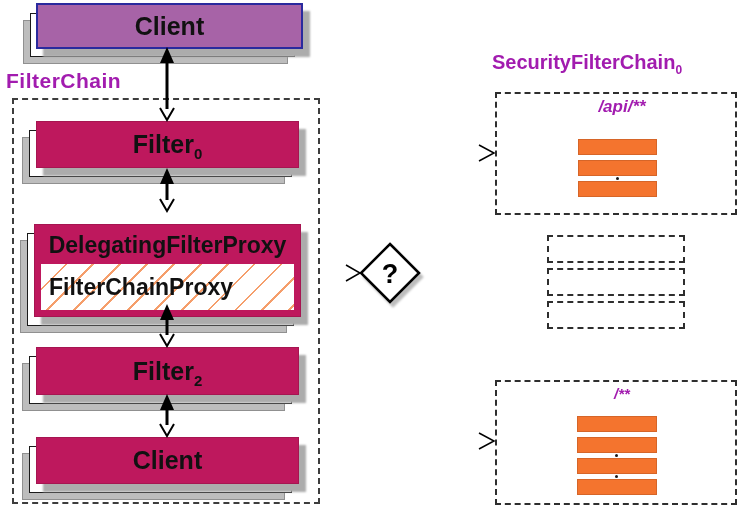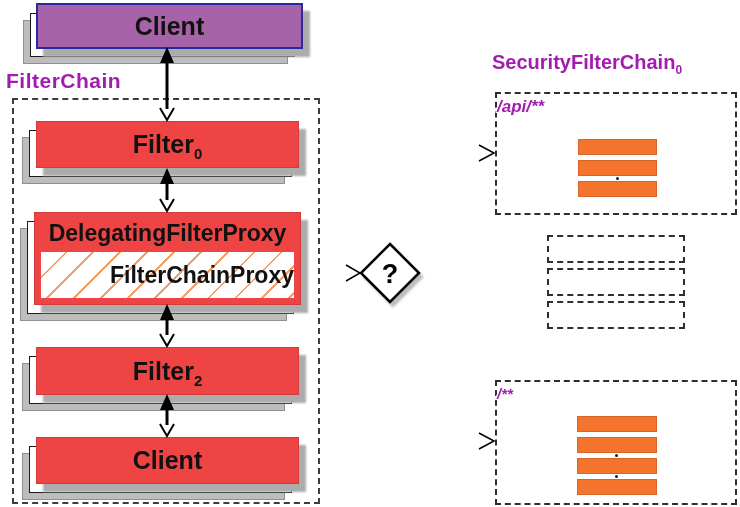--- a/index.html
+++ b/index.html
@@ -14,45 +14,45 @@
     box-shadow:7px 8px 2px #acacac;
   }
   .stackbox::before{
     content:"";position:absolute;z-index:-1;left:-8px;top:8px;width:100%;height:100%;
     background:#ffffff;border:1px solid #1a1a1a;
   }
   .stackbox::after{
     content:"";position:absolute;z-index:-2;left:-15px;top:15px;width:100%;height:100%;
     background:#bdbdbd;border:1px solid #909090;
   }
-  .orange{background:#ef4444;border:1px solid rgba(0,0,0,0.12);}
+  .orange{background:#be185d;border:1px solid rgba(0,0,0,0.12);}
   .purple{background:#A763A7;border:2px solid #2A2A9E;}
   .boxlabel{font-weight:bold;font-size:25px;line-height:1;white-space:nowrap;}
   .boxlabel sub{font-size:60%;line-height:0;}
   .dfp-label{position:absolute;top:7px;left:0;right:0;text-align:center;font-weight:bold;font-size:23px;}
   .hatchbox{
     position:absolute;left:6px;right:6px;top:39px;bottom:6px;
     background:
       repeating-linear-gradient(135deg, rgba(0,0,0,0) 0px, rgba(0,0,0,0) 17px, #F59E6B 17px, #F59E6B 19px),
       #ffffff;
-    display:flex;align-items:center;justify-content:flex-end;
+    display:flex;align-items:center;justify-content:flex-start;padding-left:8px;
   }
   .hatchbox .boxlabel{font-size:23px;}
   
   .fc-region{position:absolute;left:12px;top:98px;width:304px;height:402px;border:2px dashed #3d3d3d;}
   .halo{
     font-weight:bold;color:#a21caf;white-space:nowrap;
     text-shadow:-1px -1px 0 #fff,1px -1px 0 #fff,-1px 1px 0 #fff,1px 1px 0 #fff,0 1px 0 #fff,0 -1px 0 #fff;
   }
   .fc-label{position:absolute;left:6px;top:69px;font-size:21px;letter-spacing:0.5px;}
   
   .chain-title{position:absolute;font-size:20px;}
   .chain-title sub{font-size:60%;}
   .chainbox{position:absolute;border:2px dashed #2e2e2e;background:#fff;}
-  .pattern{position:absolute;top:3px;left:0;right:0;font-style:italic;font-weight:bold;font-size:17px;}
+  .pattern{position:absolute;top:3px;left:12px;right:0;text-align:center;font-style:italic;font-weight:bold;font-size:17px;}
   .barbox{position:absolute;display:flex;flex-direction:column;gap:5px;}
   .bar{height:16px;background:#F4742E;border:1px solid rgba(0,0,0,0.12);box-sizing:border-box;}
   .ellipsis-dot{position:absolute;width:3px;height:3px;background:#1a1a1a;border-radius:50%;}
   .midstack{position:absolute;left:547px;top:235px;width:138px;display:flex;flex-direction:column;gap:5px;}
   .midbox{height:28px;border:2px dashed #2e2e2e;box-sizing:border-box;background:#fff;}
   
   .overlay{position:absolute;left:0;top:0;z-index:5;pointer-events:none;}
   .qmark{font-weight:bold;font-size:27px;font-family:"Liberation Sans","DejaVu Sans",sans-serif;}
 </style>
 </head>
@@ -64,21 +64,21 @@
   <div class="fc-label halo">FilterChain</div>
 
   <div class="stackbox purple" style="left:36px;top:3px;width:263px;height:42px;">
     <span class="boxlabel">Client</span>
   </div>
 
   <div class="stackbox orange" style="left:36px;top:121px;width:261px;height:45px;">
     <span class="boxlabel"><span>Filter</span><sub>0</sub></span>
   </div>
 
-  <div class="stackbox orange" style="left:34px;top:212px;width:265px;height:91px;">
+  <div class="stackbox orange" style="left:34px;top:224px;width:265px;height:91px;">
     <div class="dfp-label">DelegatingFilterProxy</div>
     <div class="hatchbox">
       <span class="boxlabel">FilterChainProxy</span>
     </div>
   </div>
 
   <div class="stackbox orange" style="left:36px;top:347px;width:261px;height:46px;">
     <span class="boxlabel"><span>Filter</span><sub>2</sub></span>
   </div>
 

